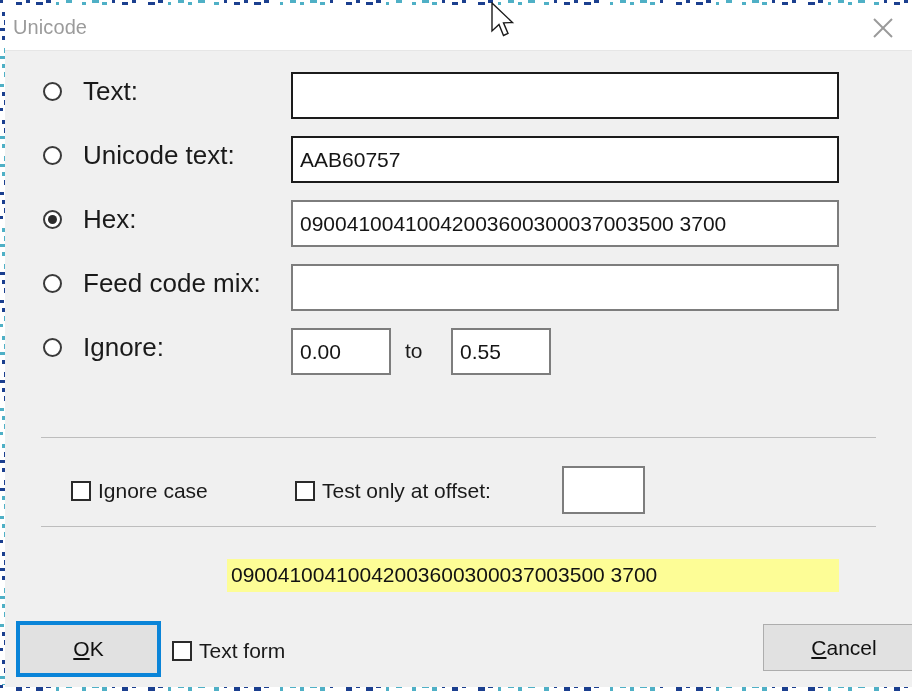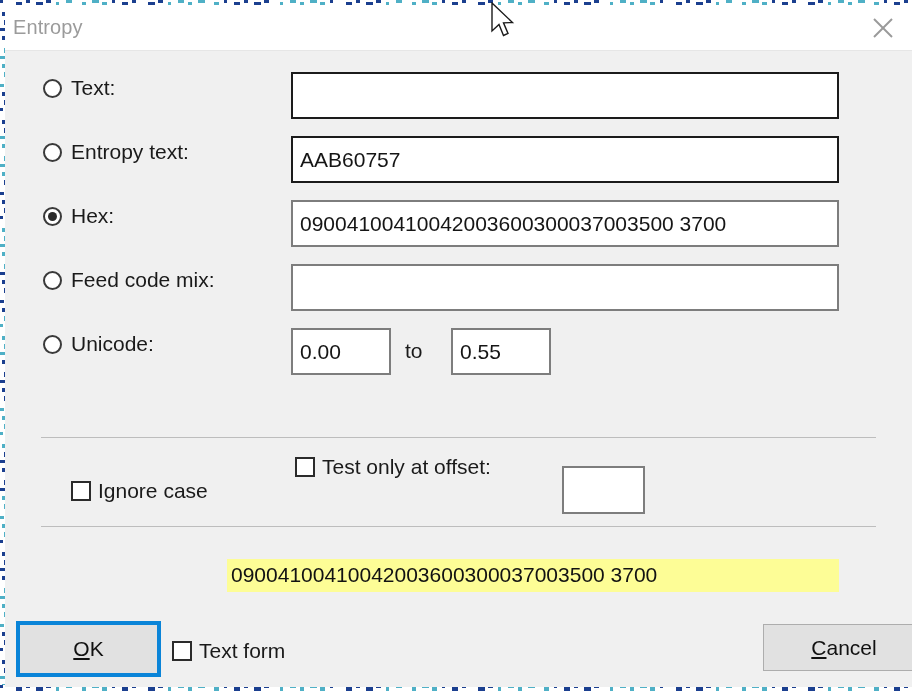--- a/index.html
+++ b/index.html
@@ -116,22 +116,22 @@
   .radio.checked::after {
     content: "";
     position: absolute;
     left: 50%; top: 50%;
     width: 9px; height: 9px;
     margin: -4.5px 0 0 -4.5px;
     border-radius: 50%;
     background: #2b2b2b;
   }
   .radio-label {
-    margin-left: 9px;
-    font-size: 21px;
+    margin-left: 21px;
+    font-size: 26px;
     color: #1a1a1a;
     white-space: nowrap;
   }
 
   
   .checkbox {
     width: 20px;
     height: 20px;
     border: 2px solid #2b2b2b;
     background: #ffffff;
@@ -470,21 +470,21 @@
         <i style="left:874px;top:2px;width:5px;height:4px;background:#4fb0c6;"></i>
         <i style="left:884px;top:0px;width:3px;height:3px;background:#1b3f8f;"></i>
         <i style="left:894px;top:2px;width:6px;height:4px;background:#1b3f8f;"></i>
         <i style="left:904px;top:0px;width:4px;height:3px;background:#1b3f8f;"></i>
       </div>
   </div>
 
   <div class="dialog">
 
     <div class="titlebar">
-      <div class="title-text">Entropy</div>
+      <div class="title-text">Unicode</div>
       <div class="titlebar-spacer"></div>
       <div class="close-btn">
         <span>
           <svg width="26" height="26" viewBox="0 0 26 26" aria-hidden="true">
             <line x1="4" y1="4" x2="22" y2="22" stroke="#9a9a9a" stroke-width="2"></line>
             <line x1="22" y1="4" x2="4" y2="22" stroke="#9a9a9a" stroke-width="2"></line>
           </svg>
         </span>
       </div>
     </div>
@@ -492,51 +492,51 @@
     <div class="body">
 
       <div class="row" style="top:25px;">
         <span class="radio"></span>
         <span class="radio-label">Text:</span>
       </div>
       <div class="field active" style="left:286px; top:21px; width:548px; height:47px;"></div>
 
       <div class="row" style="top:89px;">
         <span class="radio"></span>
-        <span class="radio-label">Entropy text:</span>
+        <span class="radio-label">Unicode text:</span>
       </div>
       <div class="field active" style="left:286px; top:85px; width:548px; height:47px;">AAB60757</div>
 
       <div class="row" style="top:153px;">
         <span class="radio checked"></span>
         <span class="radio-label">Hex:</span>
       </div>
       <div class="field" style="left:286px; top:149px; width:548px; height:47px;">09004100410042003600300037003500 3700</div>
 
       <div class="row" style="top:217px;">
         <span class="radio"></span>
         <span class="radio-label">Feed code mix:</span>
       </div>
       <div class="field" style="left:286px; top:213px; width:548px; height:47px;"></div>
 
       <div class="row" style="top:281px;">
         <span class="radio"></span>
-        <span class="radio-label">Unicode:</span>
+        <span class="radio-label">Ignore:</span>
       </div>
       <div class="field" style="left:286px; top:277px; width:100px; height:47px;">0.00</div>
       <div class="static-label" style="left:400px; top:288px;">to</div>
       <div class="field" style="left:446px; top:277px; width:100px; height:47px;">0.55</div>
 
       <div class="hr" style="top:386px;"></div>
 
       <div class="row" style="top:428px; left:66px;">
         <span class="checkbox"></span>
         <span class="checkbox-label">Ignore case</span>
       </div>
-      <div class="row" style="top:404px; left:290px;text-align:right;">
+      <div class="row" style="top:428px; left:290px;text-align:right;">
         <span class="checkbox"></span>
         <span class="checkbox-label">Test only at offset:</span>
       </div>
       <div class="field" style="left:557px; top:415px; width:83px; height:48px;"></div>
 
       <div class="hr" style="top:475px;"></div>
 
       <div class="searchdata-value" style="left:222px; top:508px; width:612px; height:33px;">09004100410042003600300037003500 3700</div>
 
       <div class="btn default" style="left:11px; top:570px; width:145px; height:56px;">

